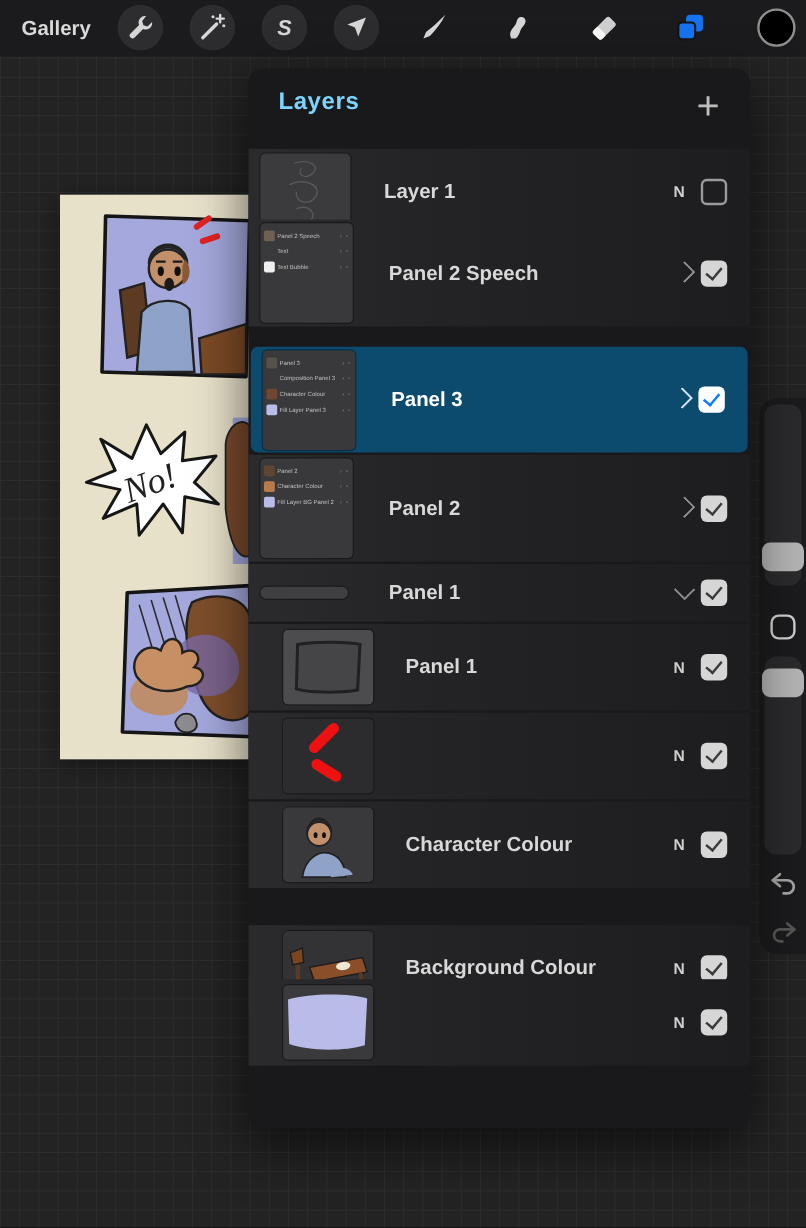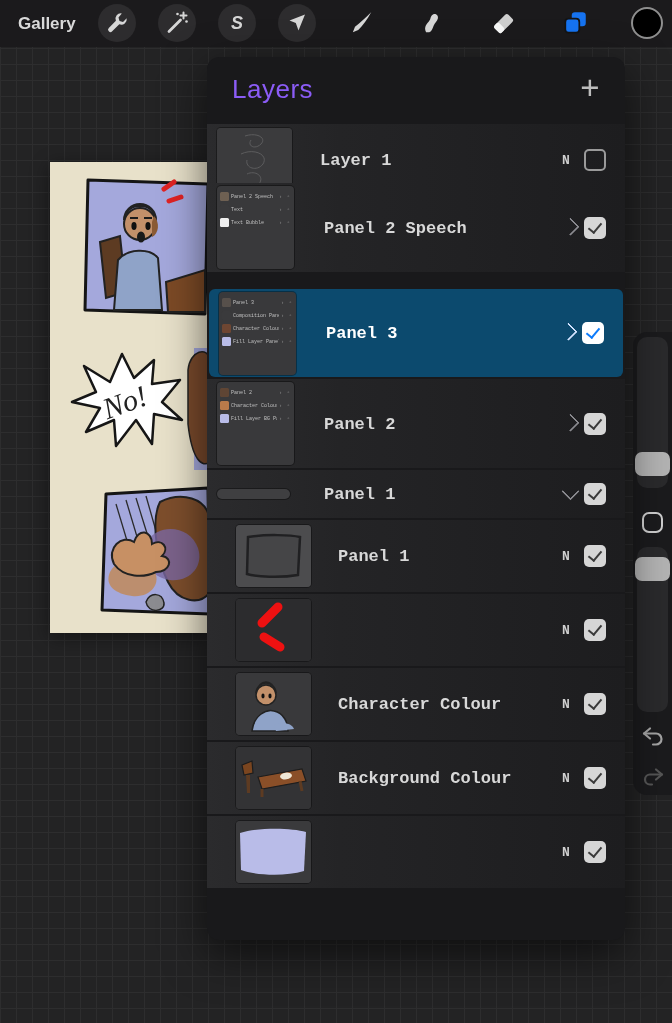--- a/index.html
+++ b/index.html
@@ -19,26 +19,26 @@
   .colorbtn{position:absolute;top:7px;width:32px;height:32px;border-radius:50%;
     background:#000;border:2px solid #8f8f8f;box-sizing:border-box;}
   
   .canvas{position:absolute;left:50px;top:162px;width:160px;height:471px;z-index:1;
     box-shadow:0 4px 18px rgba(0,0,0,.45);}
   
   .panel{position:absolute;left:207px;top:57px;width:418px;height:883px;
     background:#19191b;border-radius:12px;z-index:10;overflow:hidden;
     box-shadow:0 14px 44px rgba(0,0,0,.6);}
   .panel-header{position:absolute;left:0;top:0;width:100%;height:67px;}
-  .panel-title{position:absolute;left:25px;top:17px;font-size:26px;font-weight:400;
-    letter-spacing:.5px;color:#8b5cf6;}
+  .panel-title{position:absolute;left:25px;top:17px;font-size:20px;font-weight:700;
+    letter-spacing:.5px;color:#7dd3fc;}
   .add-btn{position:absolute;right:20px;top:11px;font-size:33px;font-weight:300;
     color:#bdbdbd;line-height:40px;width:30px;text-align:center;}
   .row{position:absolute;left:0;width:418px;
-    background:linear-gradient(90deg,#2b2b2d 0%,#242426 32%,#1d1d1f 100%);font-family:Liberation Mono, monospace;}
+    background:linear-gradient(90deg,#2b2b2d 0%,#242426 32%,#1d1d1f 100%);}
   .row.sel{left:2px;width:414px;background:#0c4a6e;border-radius:6px;}
   .row-title{position:absolute;top:50%;transform:translateY(-50%);
     font-size:17px;font-weight:600;color:#d8d8d8;white-space:nowrap;}
   .sel .row-title{color:#ffffff;}
   .t-a{left:113px;} .t-b{left:117px;} .t-c{left:131px;}
   .blend{position:absolute;right:50px;top:50%;transform:translateY(-50%);
     width:18px;text-align:center;font-size:13px;font-weight:700;color:#cfcfcf;}
   .chev{position:absolute;right:48px;top:50%;width:11px;height:11px;
     border-top:2.5px solid #8a8a8f;border-right:2.5px solid #8a8a8f;
     transform:translateY(-60%) rotate(45deg);border-radius:1px;}
@@ -310,21 +310,21 @@
           <path d="M20 20 A10 10 0 0 1 40 20 C38 12 34 9 30 9 C26 9 22 12 20 20 Z" fill="#8a5a34" stroke="#222" stroke-width="1.5"></path>
           <ellipse cx="27" cy="23" rx="1.6" ry="2.4" fill="#111"></ellipse>
           <ellipse cx="34" cy="23" rx="1.6" ry="2.4" fill="#111"></ellipse>
         </svg>
       </div>
       <div class="row-title t-c">Character Colour</div>
       <div class="blend">N</div>
       <div class="checkbox checked"></div>
     </div>
 
-    <div class="row" style="top:685px;height:72px">
+    <div class="row" style="top:714px;height:72px">
       <div class="thumb child">
         <svg width="75" height="62" viewBox="0 0 75 62">
           <rect width="75" height="62" fill="#333335"></rect>
           <path d="M6 18 L16 14 L17 26 L8 28 Z" fill="#7a451f" stroke="#1d1d1d" stroke-width="1.2"></path>
           <path d="M10 28 L11 46 L14 46 L14 28 Z" fill="#5d3b22"></path>
           <path d="M22 30 L66 22 L70 34 L26 42 Z" fill="#8a4f28" stroke="#1d1d1d" stroke-width="1.2"></path>
           <path d="M26 42 L26 50 M64 34 L66 44" stroke="#5d3b22" stroke-width="3"></path>
           <ellipse cx="50" cy="29" rx="6" ry="3.4" fill="#efe7d6" transform="rotate(-8 50 29)"></ellipse>
         </svg>
       </div>

